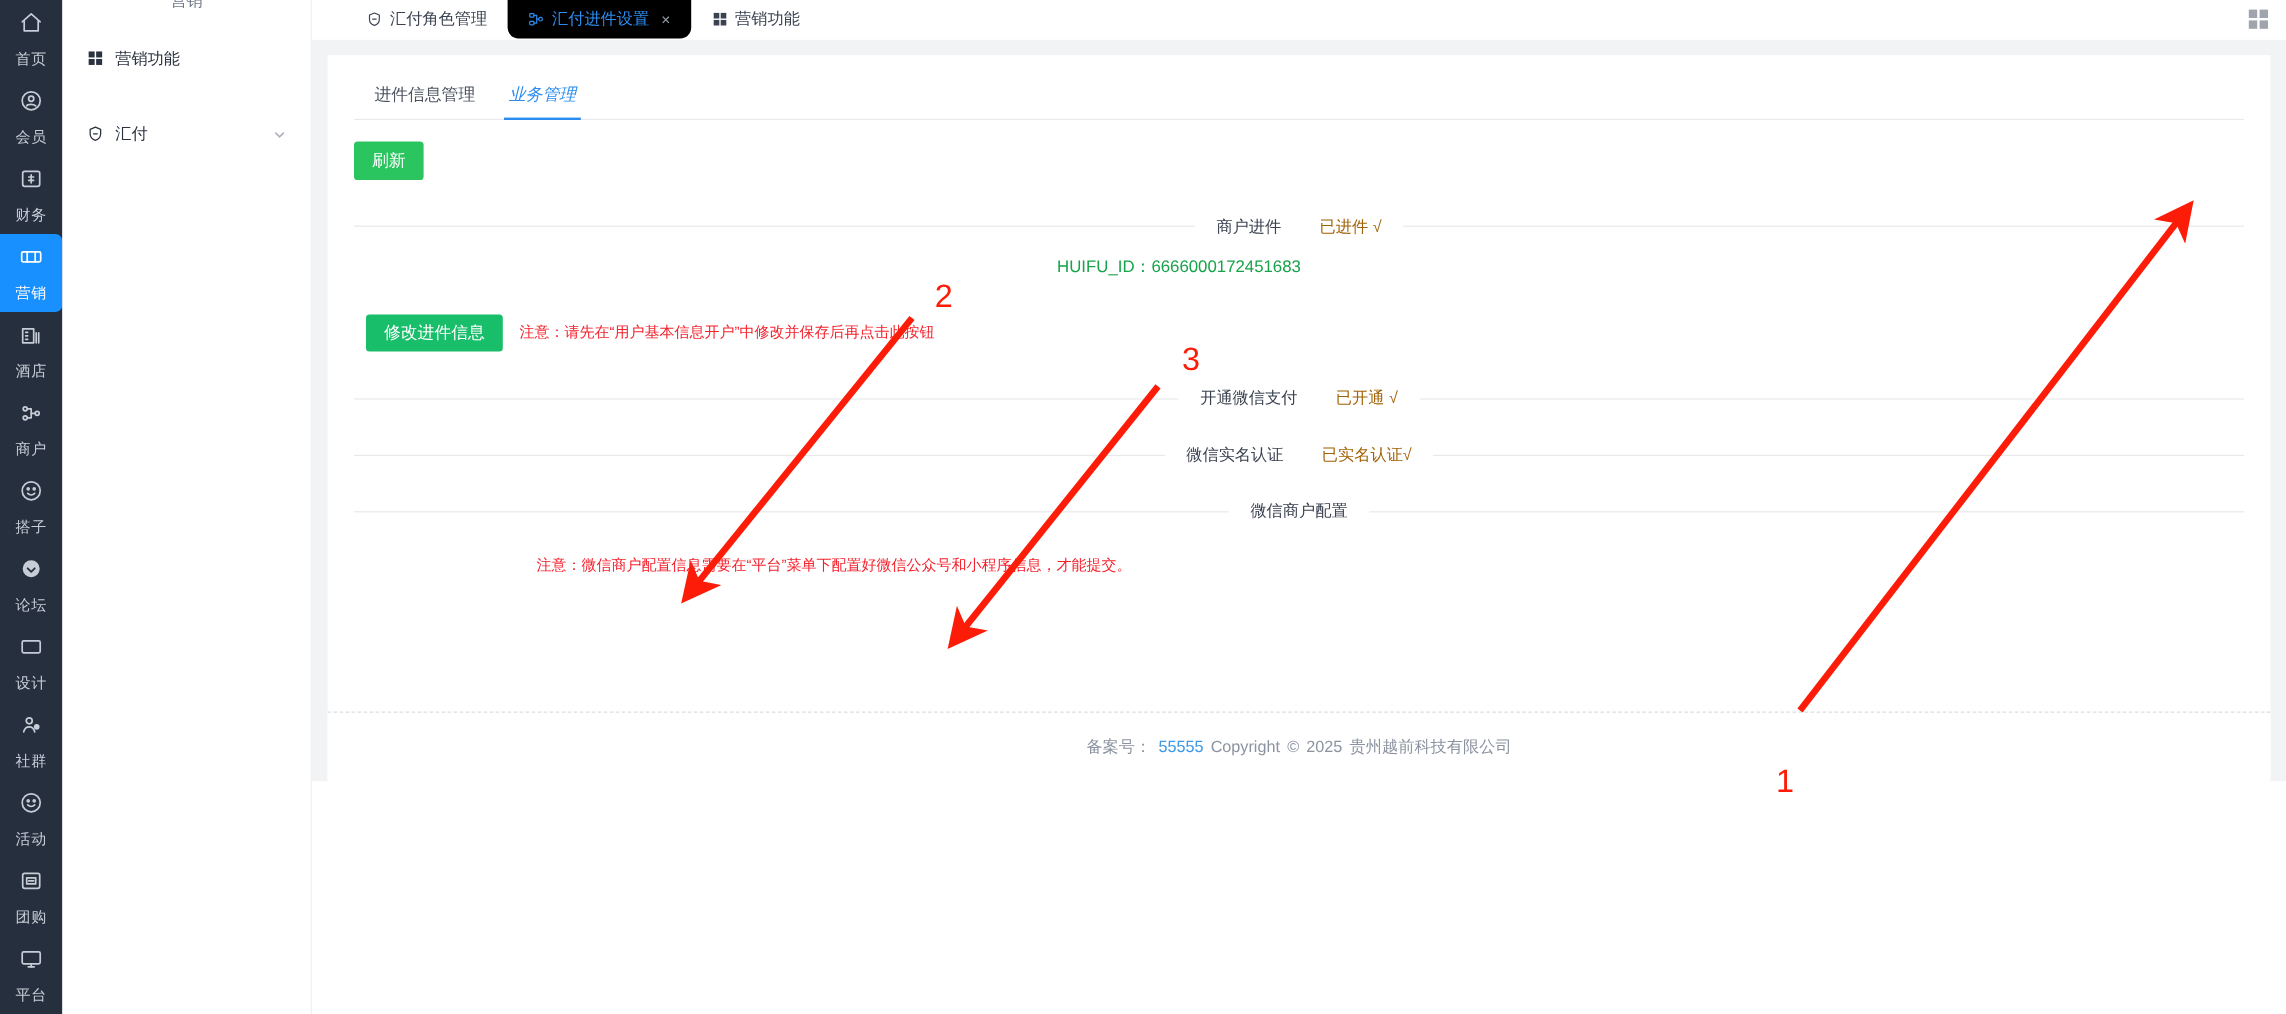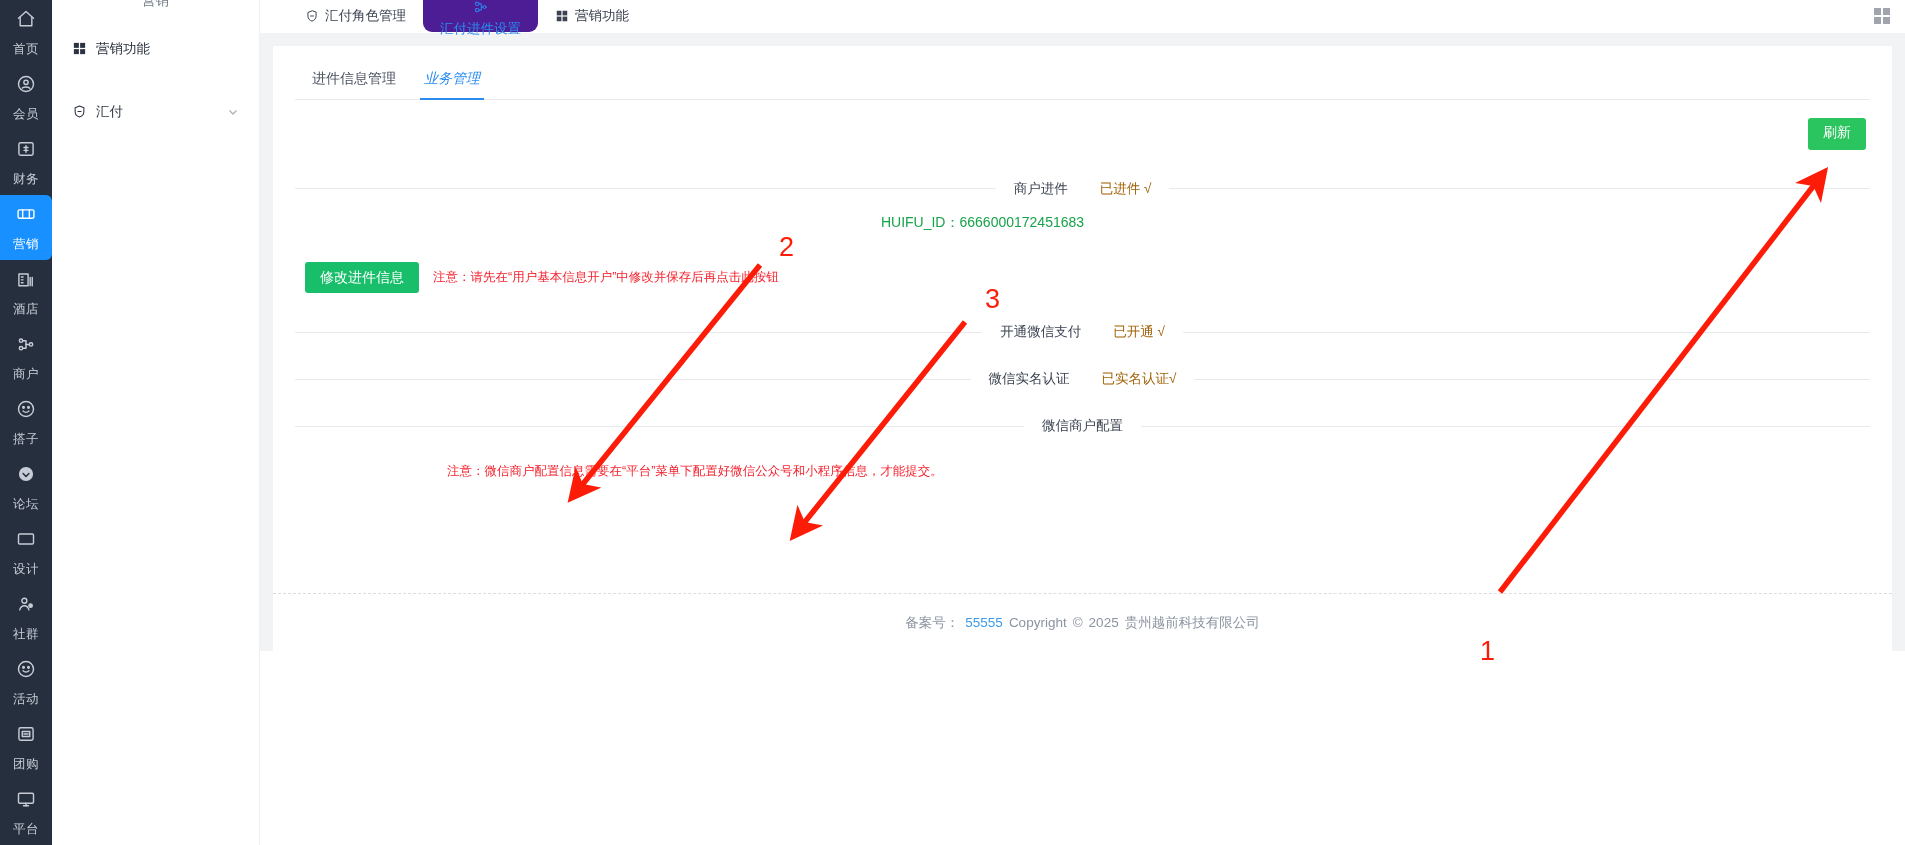--- a/index.html
+++ b/index.html
@@ -56,21 +56,21 @@
     display: flex; align-items: stretch; padding-left: 28px; position: relative;
     border-bottom: 1px solid #ffffff;
   }
   .tab {
     display: flex; align-items: center; gap: 6px;
     padding: 0 17px; font-size: 13.5px; color: #3b4251; cursor: pointer; white-space: nowrap;
     border-radius: 0 0 9px 9px;
   }
   .tab .t-ico { width: 14px; height: 14px; flex: 0 0 14px; }
   .tab .t-ico svg { display:block; width:14px; height:14px; }
-  .tab.active { background: #4c1d95; color: #2b8cf0; flex-direction: column; }
+  .tab.active { background: #000000; color: #2b8cf0; }
   .tab .t-close { font-size: 13px; color: #9aa3b0; margin-left: 4px; line-height: 1; }
   .grid-btn {
     position: absolute; right: 14px; top: 50%; transform: translateY(-50%);
     width: 18px; height: 18px; cursor: pointer;
   }
 
   .page { flex: 1 1 auto; padding: 13px 13px 0 13px; position: relative; overflow: hidden; }
   .card {
     background: #ffffff; min-height: 700px; height: 100%;
     padding: 16px 22px 0 22px; position: relative;
@@ -79,21 +79,21 @@
   .subtabs { display: flex; gap: 0; padding-left: 3px; border-bottom: 1px solid #e8eaed; }
   .subtab {
     font-size: 14px; color: #4b5260; padding: 8px 14px 11px 14px; cursor: pointer;
     position: relative; white-space: nowrap;
   }
   .subtab.active { color: #2b8cf0; font-style: italic; }
   .subtab.active::after {
     content: ""; position: absolute; left: 10px; right: 10px; bottom: -1px; height: 2px; background: #2b8cf0;
   }
 
-  .toolbar { display: flex; justify-content: flex-end; padding: 18px 4px 0 0; font-family: Liberation Mono, monospace; }
+  .toolbar { display: flex; padding: 18px 4px 0 0; }
   .btn {
     border: none; border-radius: 3px; color: #fff; font-size: 14px;
     padding: 7px 15px; cursor: pointer; font-family: inherit; line-height: 1.25;
   }
   .btn-green { background: #19be6b; }
   .btn-green2 { background: #2bc55f; }
   .btn-blue { background: #2196f3; }
 
   .divider-row {
     position: relative; display: flex; align-items: center; justify-content: center;

